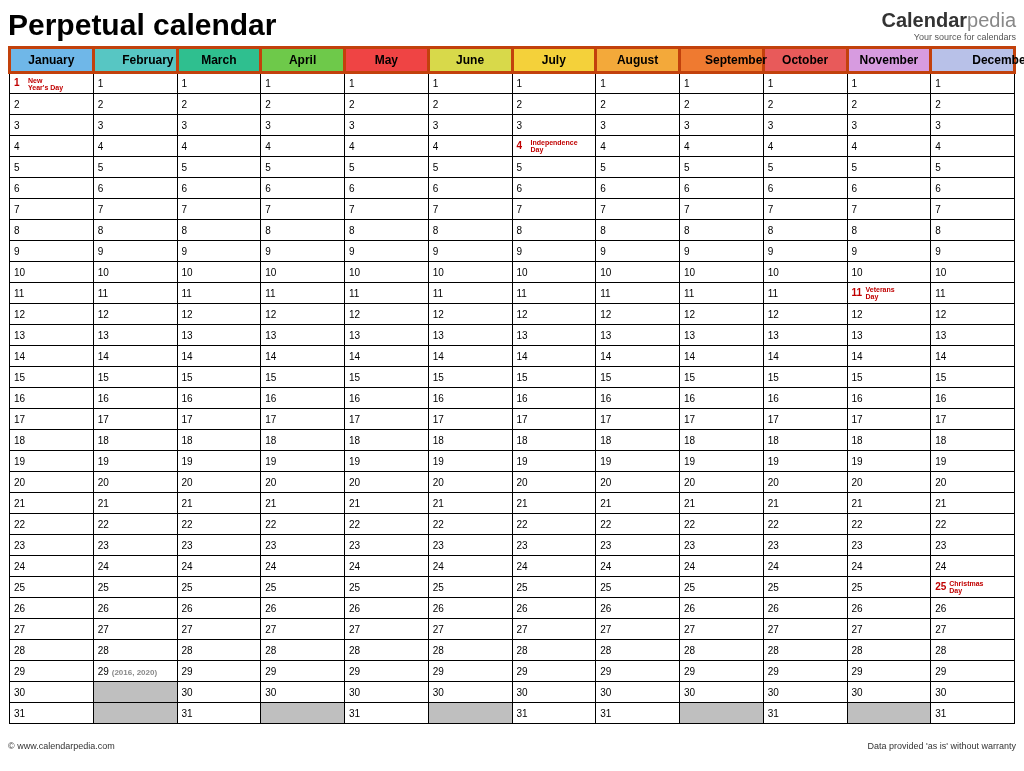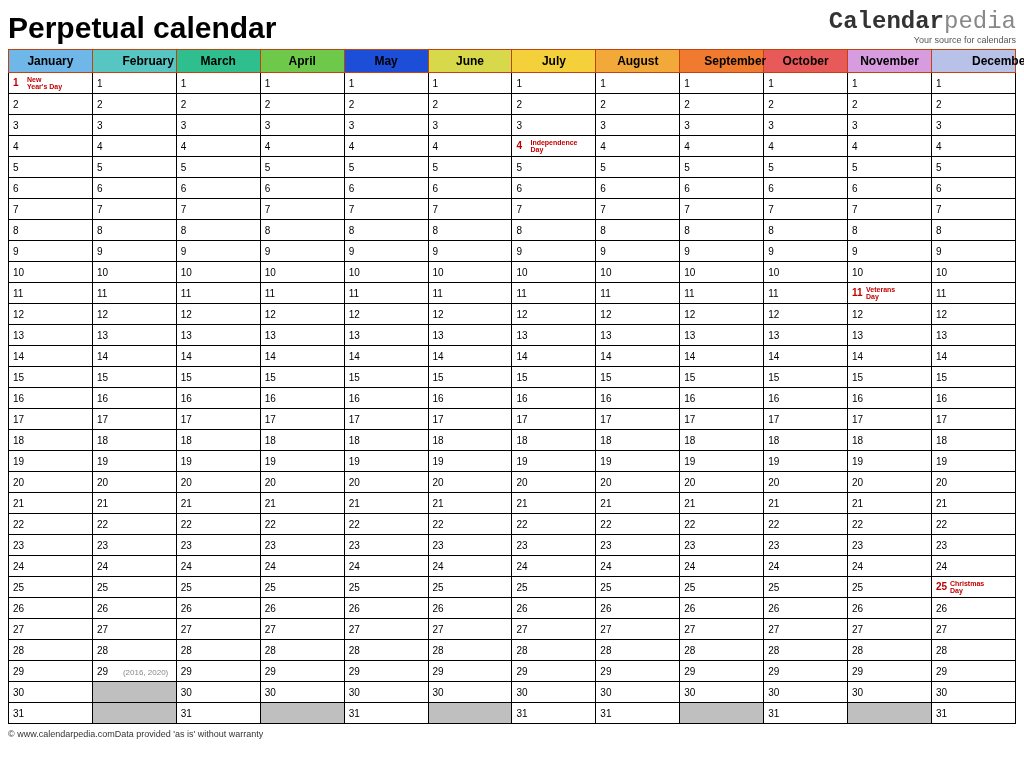--- a/index.html
+++ b/index.html
@@ -18,62 +18,61 @@
   }
   .title {
     font-size: 30px;
     font-weight: bold;
     color: #000;
   }
   .brand {
     text-align: right;
   }
   .brand-name {
-    font-size: 24px;
+    font-size: 20px;
     font-weight: bold;
     color: #333;
-    font-family: Liberation Mono, monospace;
   }
   .brand-name .pedia { color: #888; font-weight: normal; }
   .brand-tag {
     font-size: 9px;
     color: #555;
   }
   table {
     width: 100%;
     border-collapse: collapse;
     table-layout: fixed;
   }
   th {
     font-size: 12px;
     font-weight: bold;
     text-align: center;
     padding: 4px 2px;
-    border: 1px solid #c2410c;
+    border: 3px solid #c2410c;
     height: 22px;
   }
   td {
     font-size: 10px;
     padding: 2px 4px;
     border: 1px solid #000;
     height: 21px;
     vertical-align: middle;
     background: #fff;
   }
   td.blank { background: #bfbfbf; }
   .daynum { font-weight: normal; display:inline-block; min-width:12px; }
   .holiday { color: #c00000; font-weight: bold; }
   .holiday-label { color:#c00000; font-size:7px; font-weight:bold; display:inline-block; line-height:7px; vertical-align:middle; margin-left:2px;}
-  .leap-note { color:#888; font-size:8px; margin-left:14px;}
+  .leap-note { color:#888; font-size:8px; margin-left:2px;font-weight:bold;}
   .footer {
     display:flex;
-    justify-content: flex-start;
+    justify-content: space-between;
     font-size: 9px;
     color:#333;
-    margin-top:5px;
+    margin-top:17px;
   }
 </style>
 </head>
 <body>
 
 <div class="header">
   <div class="title">Perpetual calendar</div>
   <div class="brand">
     <div class="brand-name">
       <span>Calendar</span><span class="pedia">pedia</span>
@@ -82,21 +81,21 @@
   </div>
 </div>
 
 <table>
   <thead>
       <tr id="head-row">
         <th style="background: rgb(111, 183, 232);">January</th>
         <th style="background: rgb(87, 198, 195); text-align: right;">February</th>
         <th style="background: rgb(47, 191, 143);">March</th>
         <th style="background: rgb(110, 201, 74);">April</th>
-        <th style="background: #1d4ed8; margin-top: 8px;">May</th>
+        <th style="background: #ef4444; margin-top: 8px;">May</th>
         <th style="background: rgb(216, 217, 74);">June</th>
         <th style="background: rgb(244, 209, 58);">July</th>
         <th style="background: rgb(243, 169, 58);">August</th>
         <th style="background: rgb(239, 122, 48); padding-left: 24px;">September</th>
         <th style="background: rgb(232, 90, 90);">October</th>
         <th style="background: rgb(215, 155, 224);">November</th>
         <th style="background: rgb(184, 193, 232); padding-left: 40px;">December</th>
       </tr>
     </thead>
   <tbody id="body">

